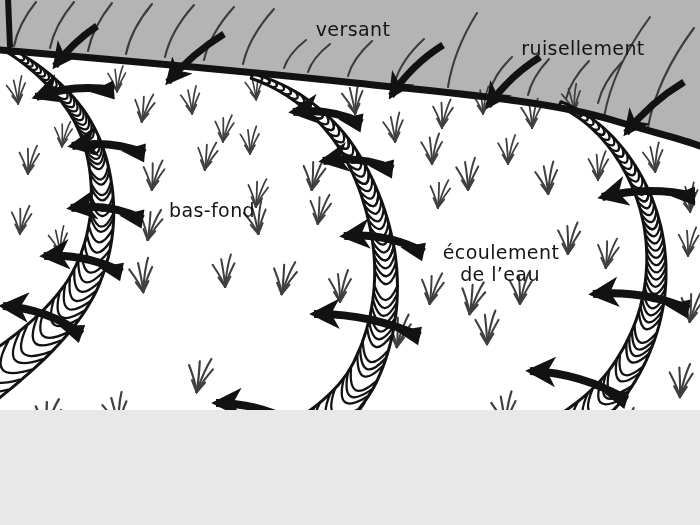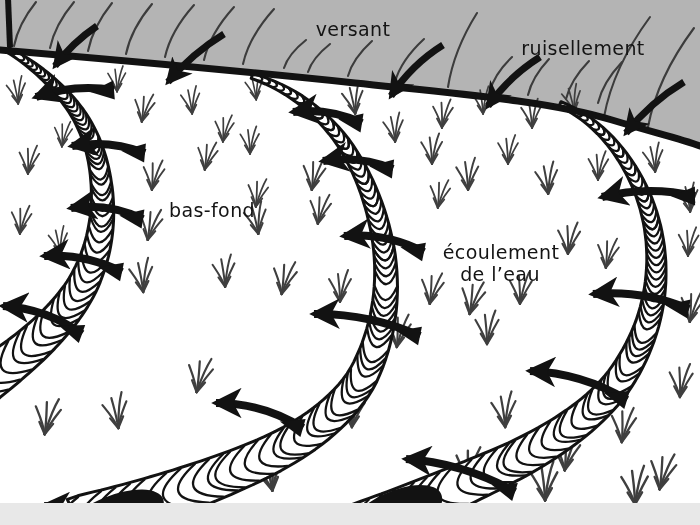--- a/index.html
+++ b/index.html
@@ -1,18 +1,18 @@
 <!DOCTYPE html>
 <html><head>
 <meta charset="utf-8">
 <style>
   html,body { margin:0; padding:0; background:#e8e8e8; }
   .stage {
     position:relative;
-    width:700px; height:503px;
+    width:700px; height:410px;
     background:#ffffff;
     overflow:hidden;
     font-family:"DejaVu Sans","Liberation Sans",sans-serif;
   }
   svg { display:block; }
   svg text {
     font-family:"DejaVu Sans","Liberation Sans",sans-serif;
     font-size:19px;
     fill:#141414;
     text-anchor:middle;

